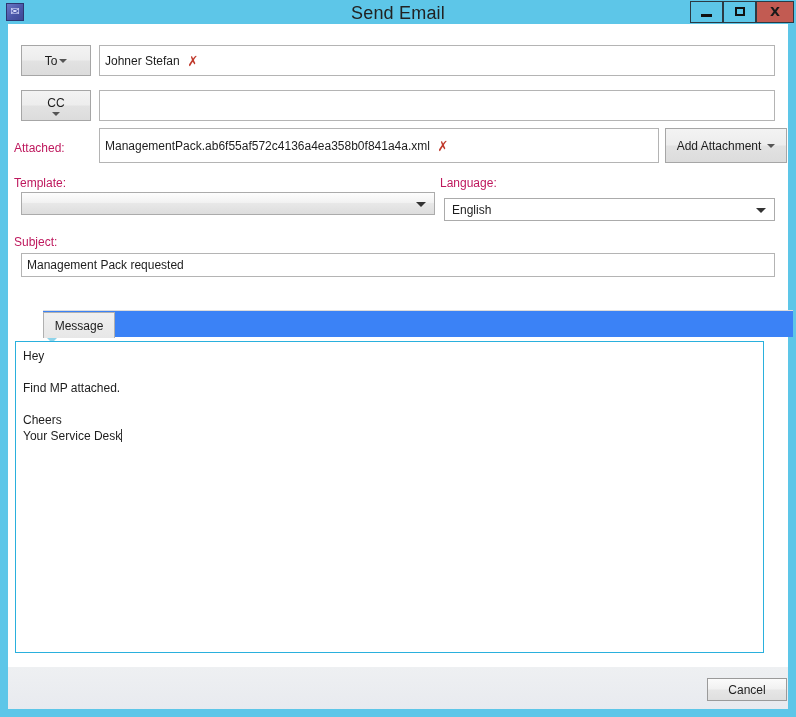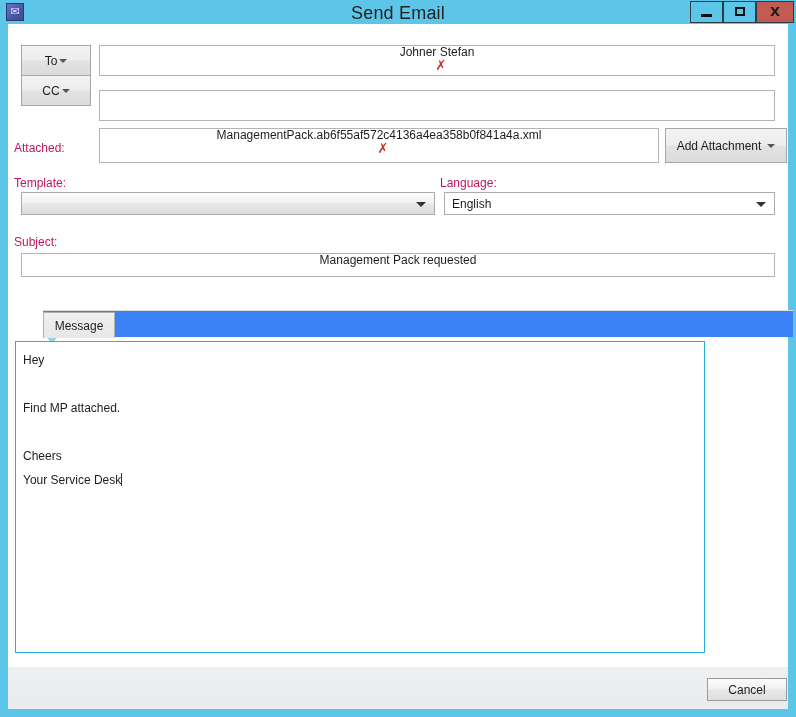--- a/index.html
+++ b/index.html
@@ -122,21 +122,20 @@
     border: 1px solid #b4b4b4;
     box-sizing: border-box;
     font-size: 12px;
     color: #1d1d1d;
     padding: 0 5px;
     line-height: 1;
     display: flex;
     align-items: center;
     white-space: nowrap;
     overflow: hidden;
-    flex-direction: column;
   }
 
   .dropbutton {
     position: absolute;
     box-sizing: border-box;
     border: 1px solid #a6a6a6;
     background: linear-gradient(to bottom, #f3f3f3 0%, #ededed 48%, #e2e2e2 52%, #dcdcdc 100%);
     font-size: 12px;
     color: #1d1d1d;
     display: flex;
@@ -227,29 +226,29 @@
     border-left: 5px solid transparent;
     border-right: 5px solid transparent;
     border-top: 5px solid #8fd4ea;
   }
 
   
   #message-body {
     position: absolute;
     left: 15px;
     top: 341px;
-    width: 690px;
+    width: 749px;
     height: 312px;
     box-sizing: border-box;
     border: 1px solid #2ab0dd;
     background: #ffffff;
     padding: 6px 7px;
     font-size: 12px;
     color: #1d1d1d;
-    line-height: 24px;
+    line-height: 16px;
     white-space: pre-wrap;
     overflow: hidden;
   }
   #text-caret {
     display: inline-block;
     width: 1px;
     height: 13px;
     background: #333;
     vertical-align: -2px;
   }
@@ -306,21 +305,21 @@
 
     <div class="dropbutton" style="left:13px; top:21px; width:70px; height:31px;">
       <span>To</span>
       <span class="caret"></span>
     </div>
     <div class="textbox" style="left:91px; top:21px; width:676px; height:31px;">
       <span>Johner Stefan</span>
       <span class="del-x">✗</span>
     </div>
 
-    <div class="dropbutton" style="left:13px; top:51px; width:70px; height:31px;">
+    <div class="dropbutton" style="left:13px; top:66px; width:70px; height:31px;flex-direction:column;">
       <span>CC</span>
       <span class="caret"></span>
     </div>
     <div class="textbox" style="left:91px; top:66px; width:676px; height:31px;">
       <span></span>
     </div>
 
     <div class="field-label" style="left:6px; top:117px;">Attached:</div>
     <div class="textbox" style="left:91px; top:104px; width:560px; height:35px;">
       <span>ManagementPack.ab6f55af572c4136a4ea358b0f841a4a.xml</span>
@@ -331,21 +330,21 @@
       <span class="caret"></span>
     </div>
 
     <div class="field-label" style="left:6px; top:152px;">Template:</div>
     <div class="combo" style="left:13px; top:168px; width:414px; height:23px;">
       <span></span>
       <span class="combo-caret"></span>
     </div>
 
     <div class="field-label" style="left:432px; top:152px;">Language:</div>
-    <div class="combo editable" style="left:436px; top:168px; width:331px; height:23px;">
+    <div class="combo editable" style="left:436px; top:174px; width:331px; height:23px;">
       <span>English</span>
       <span class="combo-caret"></span>
     </div>
 
     <div class="field-label" style="left:6px; top:211px;">Subject:</div>
     <div class="textbox" style="left:13px; top:229px; width:754px; height:24px;">
       <span>Management Pack requested</span>
     </div>
   </div>
 

